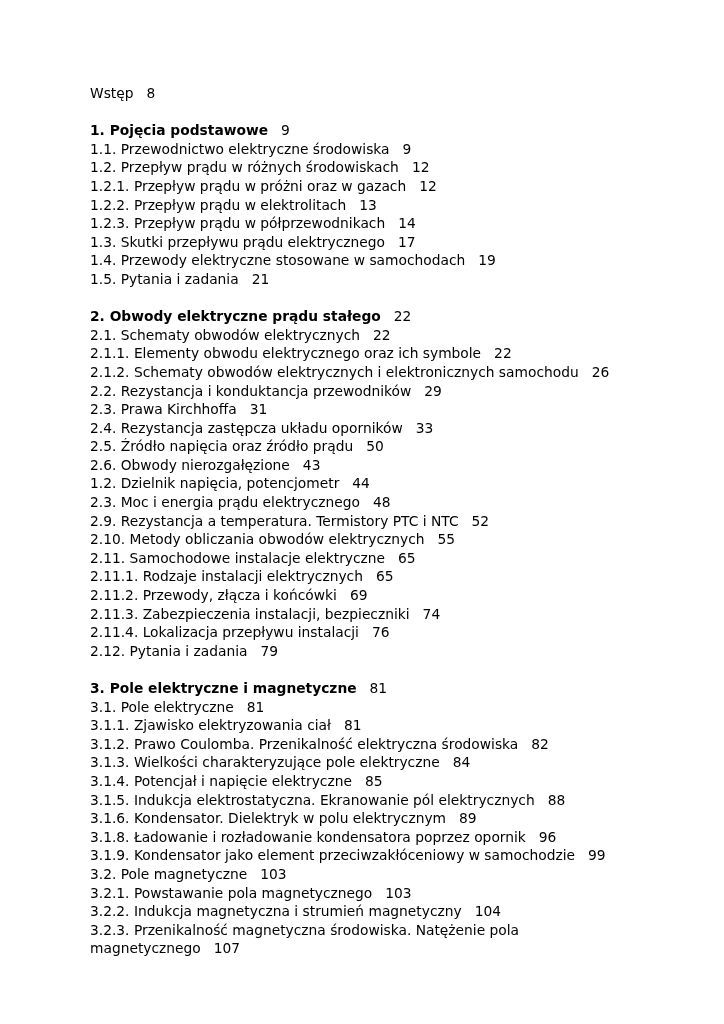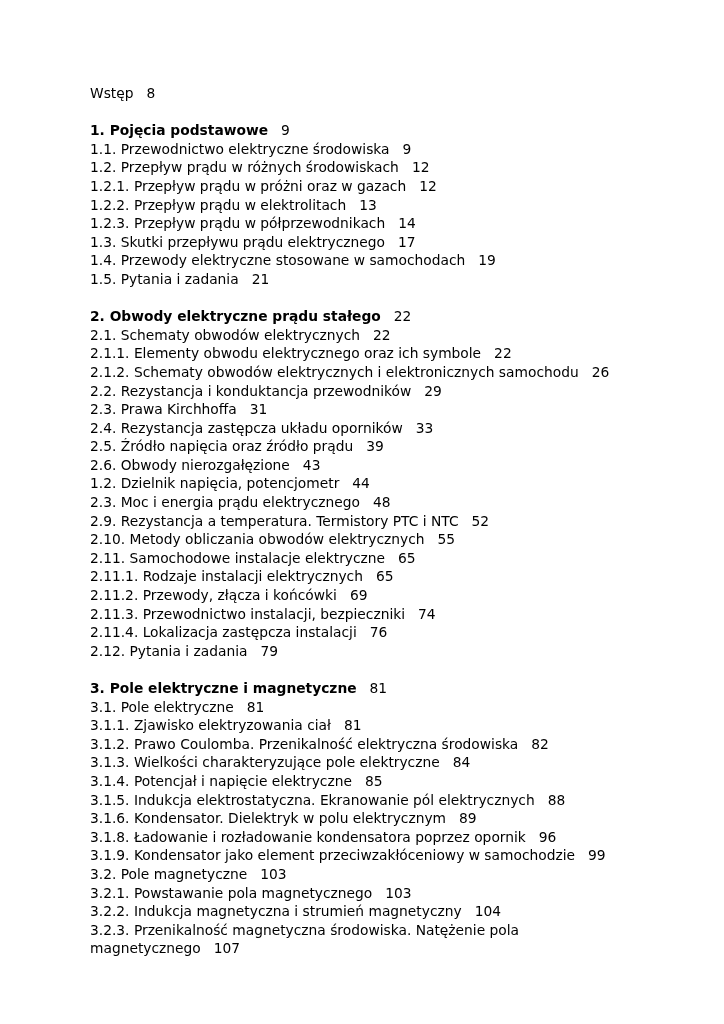--- a/index.html
+++ b/index.html
@@ -59,31 +59,31 @@
         <p class="line"><span class="lbl">1.5. Pytania i zadania</span><span class="pg">21</span></p>
       </div>
       <div class="toc-section">
         <p class="line heading"><span class="lbl">2. Obwody elektryczne prądu stałego</span><span class="pg">22</span></p>
         <p class="line"><span class="lbl">2.1. Schematy obwodów elektrycznych</span><span class="pg">22</span></p>
         <p class="line"><span class="lbl">2.1.1. Elementy obwodu elektrycznego oraz ich symbole</span><span class="pg">22</span></p>
         <p class="line"><span class="lbl">2.1.2. Schematy obwodów elektrycznych i elektronicznych samochodu</span><span class="pg">26</span></p>
         <p class="line"><span class="lbl">2.2. Rezystancja i konduktancja przewodników</span><span class="pg">29</span></p>
         <p class="line"><span class="lbl">2.3. Prawa Kirchhoffa</span><span class="pg">31</span></p>
         <p class="line"><span class="lbl">2.4. Rezystancja zastępcza układu oporników</span><span class="pg">33</span></p>
-        <p class="line"><span class="lbl">2.5. Źródło napięcia oraz źródło prądu</span><span class="pg">39</span></p>
+        <p class="line"><span class="lbl">2.5. Źródło napięcia oraz źródło prądu</span><span class="pg">50</span></p>
         <p class="line"><span class="lbl">2.6. Obwody nierozgałęzione</span><span class="pg">43</span></p>
         <p class="line"><span class="lbl">1.2. Dzielnik napięcia, potencjometr</span><span class="pg">44</span></p>
         <p class="line"><span class="lbl">2.3. Moc i energia prądu elektrycznego</span><span class="pg">48</span></p>
         <p class="line"><span class="lbl">2.9. Rezystancja a temperatura. Termistory PTC i NTC</span><span class="pg">52</span></p>
         <p class="line"><span class="lbl">2.10. Metody obliczania obwodów elektrycznych</span><span class="pg">55</span></p>
         <p class="line"><span class="lbl">2.11. Samochodowe instalacje elektryczne</span><span class="pg">65</span></p>
         <p class="line"><span class="lbl">2.11.1. Rodzaje instalacji elektrycznych</span><span class="pg">65</span></p>
         <p class="line"><span class="lbl">2.11.2. Przewody, złącza i końcówki</span><span class="pg">69</span></p>
-        <p class="line"><span class="lbl">2.11.3. Przewodnictwo instalacji, bezpieczniki</span><span class="pg">74</span></p>
-        <p class="line"><span class="lbl">2.11.4. Lokalizacja zastępcza instalacji</span><span class="pg">76</span></p>
+        <p class="line"><span class="lbl">2.11.3. Zabezpieczenia instalacji, bezpieczniki</span><span class="pg">74</span></p>
+        <p class="line"><span class="lbl">2.11.4. Lokalizacja przepływu instalacji</span><span class="pg">76</span></p>
         <p class="line"><span class="lbl">2.12. Pytania i zadania</span><span class="pg">79</span></p>
       </div>
       <div class="toc-section">
         <p class="line heading"><span class="lbl">3. Pole elektryczne i magnetyczne</span><span class="pg">81</span></p>
         <p class="line"><span class="lbl">3.1. Pole elektryczne</span><span class="pg">81</span></p>
         <p class="line"><span class="lbl">3.1.1. Zjawisko elektryzowania ciał</span><span class="pg">81</span></p>
         <p class="line"><span class="lbl">3.1.2. Prawo Coulomba. Przenikalność elektryczna środowiska</span><span class="pg">82</span></p>
         <p class="line"><span class="lbl">3.1.3. Wielkości charakteryzujące pole elektryczne</span><span class="pg">84</span></p>
         <p class="line"><span class="lbl">3.1.4. Potencjał i napięcie elektryczne</span><span class="pg">85</span></p>
         <p class="line"><span class="lbl">3.1.5. Indukcja elektrostatyczna. Ekranowanie pól elektrycznych</span><span class="pg">88</span></p>

